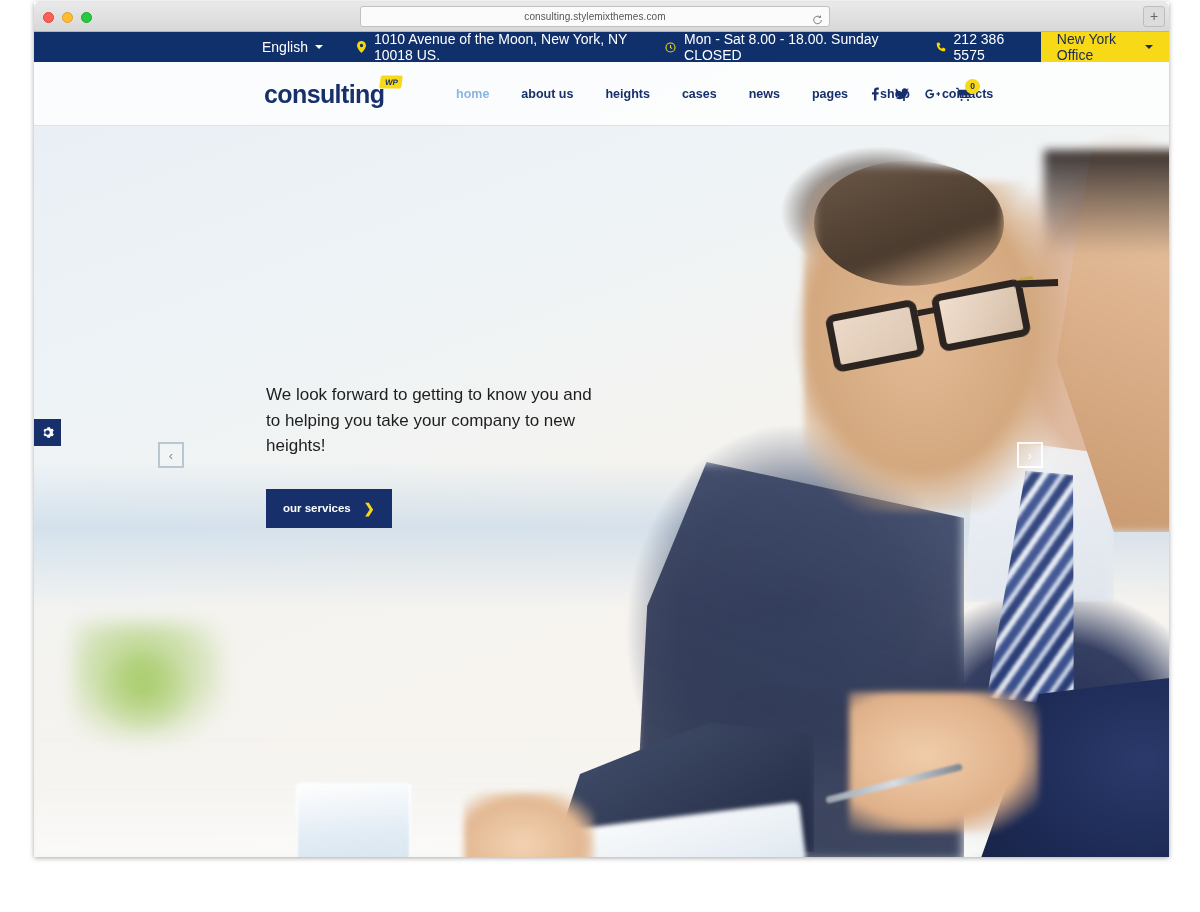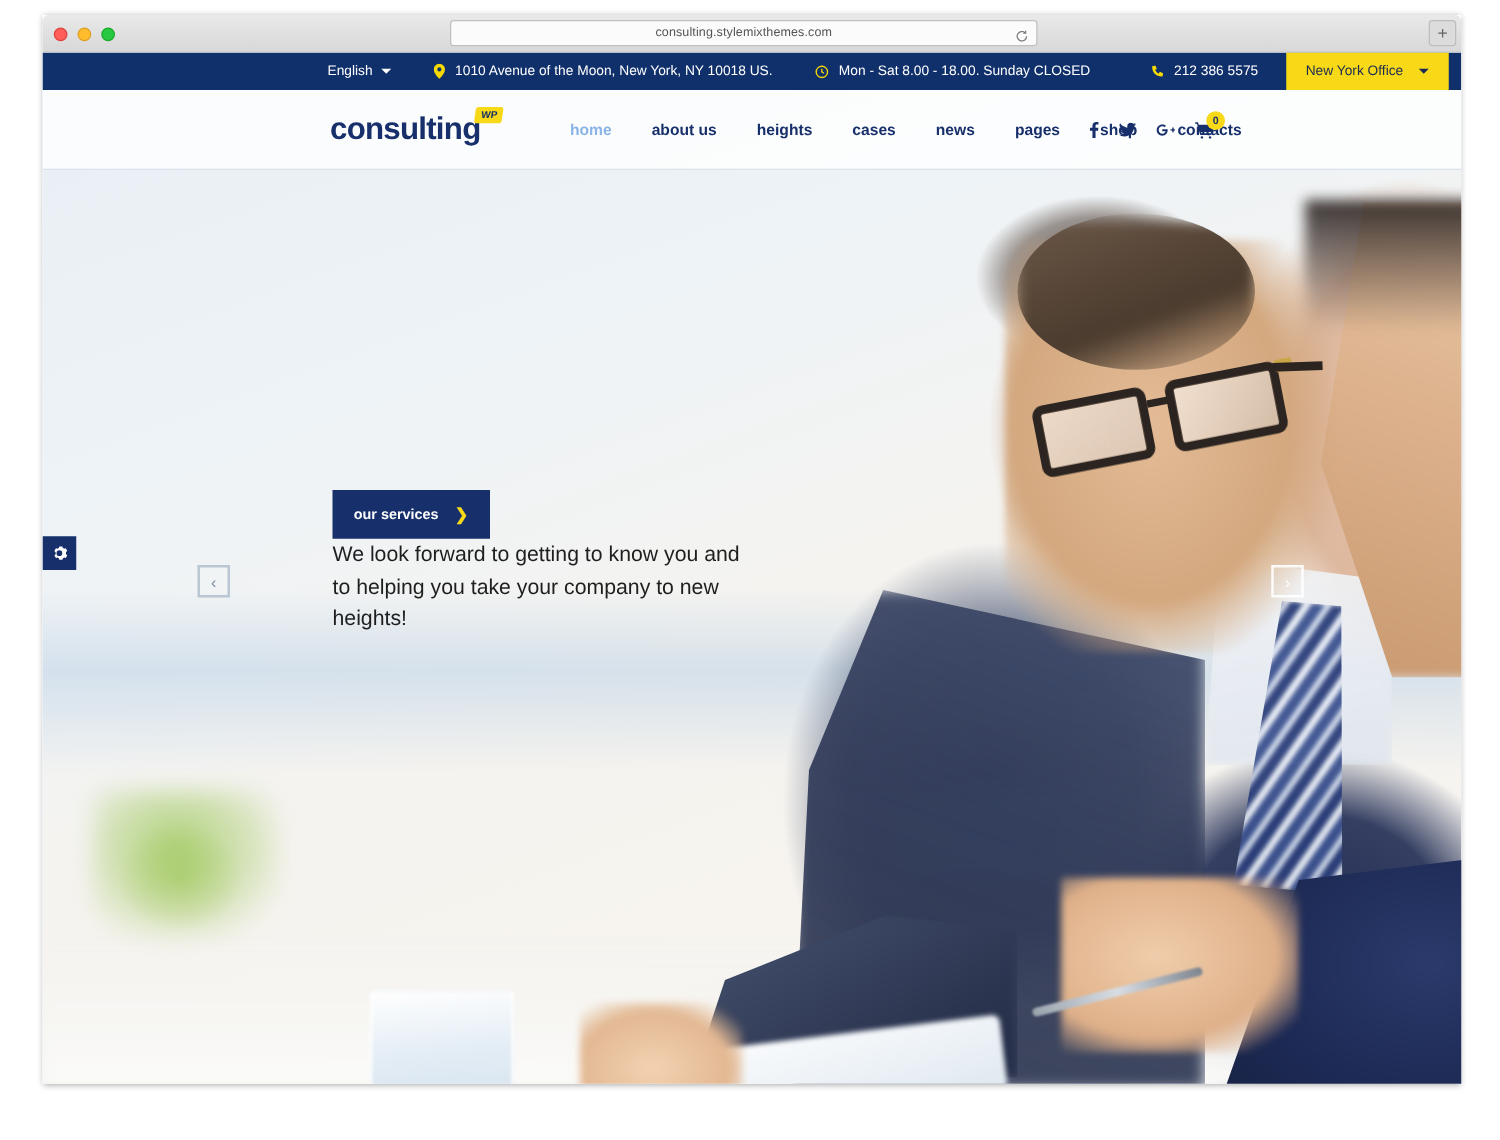--- a/index.html
+++ b/index.html
@@ -5,21 +5,21 @@
   * { box-sizing: border-box; margin: 0; padding: 0; }
   html, body {
     width: 1200px; height: 912px;
     background: #ffffff;
     font-family: "Liberation Sans", sans-serif;
     overflow: hidden;
   }
 
   
   #browser-window {
-    position: absolute; left: 34px; top: 12px;
+    position: absolute; left: 34px; top: 2px;
     width: 1135px; height: 855px;
     background: #ffffff;
     box-shadow: 0 1px 5px rgba(0,0,0,0.35);
   }
   #browser-toolbar {
     position: relative;
     height: 30px;
     background: linear-gradient(#e9e9e9, #d8d8d8);
     border-bottom: 1px solid #b4b4b4;
     border-top-left-radius: 5px; border-top-right-radius: 5px;
@@ -211,21 +211,21 @@
     background: linear-gradient(180deg, rgba(242,240,236,0) 0%, rgba(246,245,242,.85) 45%, rgba(250,250,249,.95) 100%);
     filter: blur(3px);
   }
 
   
   #topbar {
     position: absolute; left: 0; top: 0; width: 100%; height: 30px;
     background: #10306b;
     display: flex; align-items: center;
     z-index: 40;
-    font-size: 11px; color: #ffffff;
+    font-size: 14px; color: #ffffff;
   }
   #topbar-inner {
     width: 100%;
     display: flex; align-items: center;
     padding-left: 228px;
     height: 100%;
   }
   .topbar-item { display: flex; align-items: center; height: 100%; }
   #language-select { gap: 7px; margin-right: 34px; cursor: pointer; }
   .caret-down {
@@ -475,25 +475,25 @@
               <path d="M0 .8h2.6l.6 2.3h13.5c.5 0 .8.4.7.9l-1.3 5.2c-.1.4-.4.6-.8.6H5.5l.3 1.2h9v1.5H5.2c-.4 0-.7-.2-.8-.6L1.6 2.3H0V.8zM6.2 13.6a1.2 1.2 0 1 1 0 2.4 1.2 1.2 0 0 1 0-2.4zM13.6 13.6a1.2 1.2 0 1 1 0 2.4 1.2 1.2 0 0 1 0-2.4z"></path>
             </svg>
           </span>
           <span id="cart-badge">0</span>
         </span>
       </div>
 
     </div>
 
     <div id="hero-content">
+      <div id="hero-subtitle">We look forward to getting to know you and to helping you take your company to new heights!</div>
       <div id="cta-button">
         <span>our services</span>
         <span id="cta-arrow">❯</span>
       </div>
-      <div id="hero-subtitle">We look forward to getting to know you and to helping you take your company to new heights!</div>
     </div>
 
     <div id="settings-button">
       <span style="display:flex;color:#fff;">
         <svg viewBox="0 0 16 16" width="13" height="13" fill="currentColor">
           <path d="M8 5.2A2.8 2.8 0 1 0 8 10.8 2.8 2.8 0 0 0 8 5.2zm6.5 3.9 1.3 1-1.5 2.6-1.6-.5c-.4.3-.8.6-1.3.8l-.4 1.6H7.9l-.4-1.6c-.5-.2-.9-.4-1.3-.8l-1.6.5-1.5-2.6 1.3-1c0-.3-.1-.5-.1-.8s0-.5.1-.8L3.1 5.9l1.5-2.6 1.6.5c.4-.3.8-.6 1.3-.8l.4-1.6h3.1l.4 1.6c.5.2.9.4 1.3.8l1.6-.5 1.5 2.6-1.3 1c0 .3.1.5.1.8s0 .5-.1.8z"></path>
         </svg>
       </span>
     </div>
     <div class="slider-arrow" id="slider-prev">‹</div>

